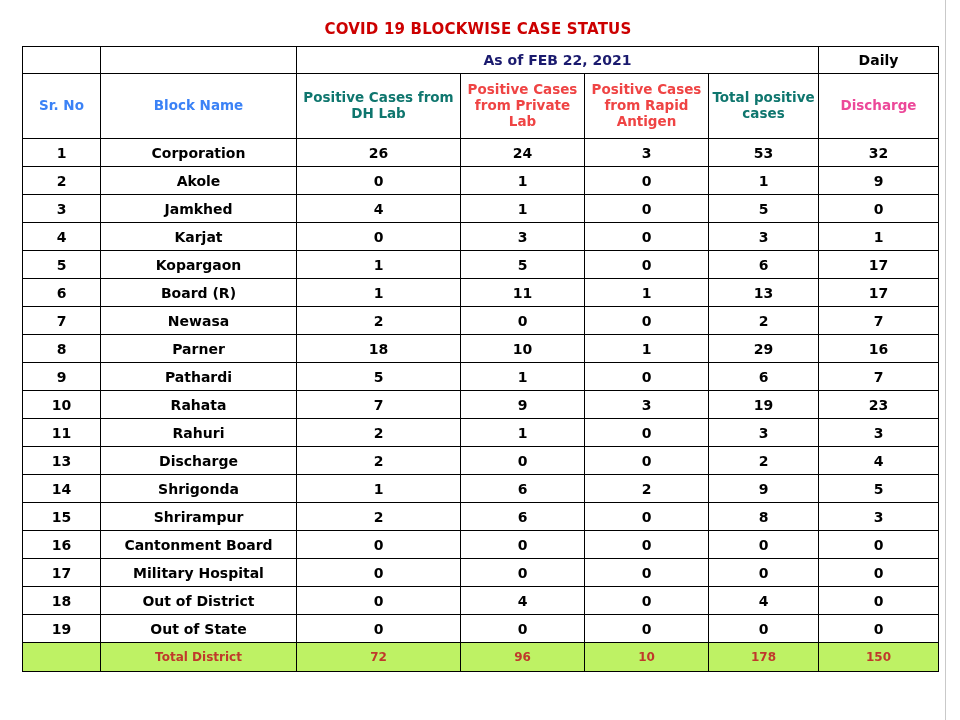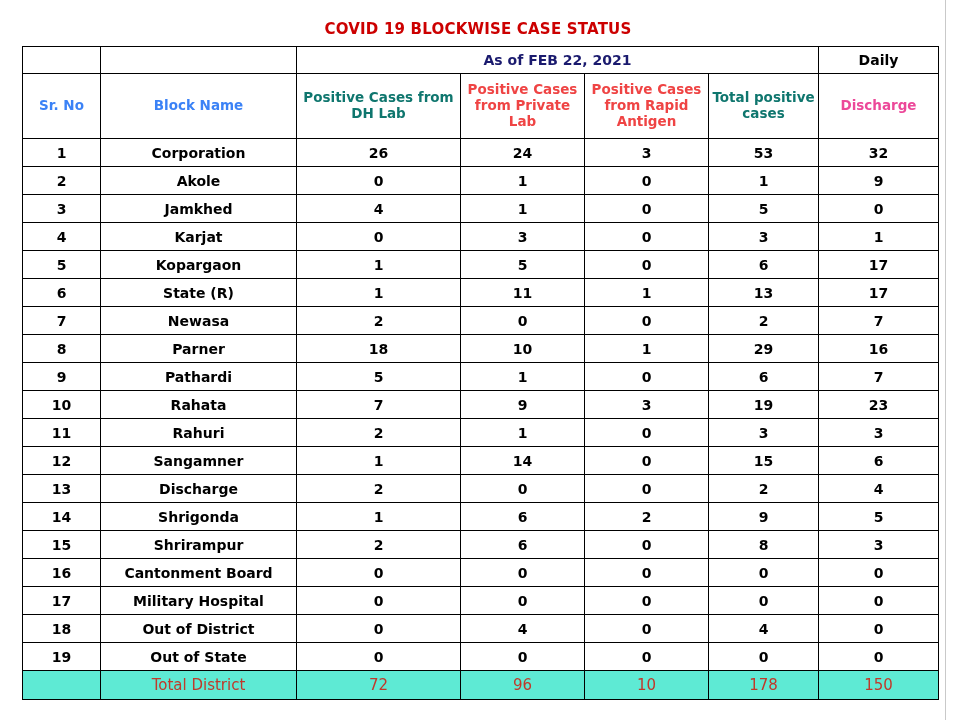--- a/index.html
+++ b/index.html
@@ -92,24 +92,24 @@
   tbody tr.data-row td {
     height: 27px;
     font-size: 14px;
     font-weight: bold;
     color: #000000;
   }
   td.sr-cell { color: #000000; font-weight: bold; font-size: 14px; }
   td.total-cell { color: #a03030; font-weight: bold; }
   tr.total-row td {
     height: 28px;
-    background: #5eead4;
+    background: #bef264;
     color: #c0392b;
-    font-weight: normal;
-    font-size: 15px;
+    font-weight: bold;
+    font-size: 12px;
   }
   tr.total-row td.block-cell {
     color: #c0392b;
   }
   .right-rule {
     position: absolute;
     top: 0;
     right: 14px;
     width: 1px;
     height: 720px;
@@ -189,21 +189,21 @@
           <td class="sr-cell">5</td>
           <td class="block-cell">Kopargaon</td>
           <td>1</td>
           <td>5</td>
           <td>0</td>
           <td class="total-cell">6</td>
           <td>17</td>
         </tr>
         <tr class="data-row">
           <td class="sr-cell">6</td>
-          <td class="block-cell">State (R)</td>
+          <td class="block-cell">Board (R)</td>
           <td>1</td>
           <td>11</td>
           <td>1</td>
           <td class="total-cell">13</td>
           <td>17</td>
         </tr>
         <tr class="data-row">
           <td class="sr-cell">7</td>
           <td class="block-cell">Newasa</td>
           <td>2</td>
@@ -240,29 +240,20 @@
           <td>23</td>
         </tr>
         <tr class="data-row">
           <td class="sr-cell">11</td>
           <td class="block-cell">Rahuri</td>
           <td>2</td>
           <td>1</td>
           <td>0</td>
           <td class="total-cell">3</td>
           <td>3</td>
-        </tr>
-        <tr class="data-row">
-          <td class="sr-cell">12</td>
-          <td class="block-cell">Sangamner</td>
-          <td>1</td>
-          <td>14</td>
-          <td>0</td>
-          <td class="total-cell">15</td>
-          <td>6</td>
         </tr>
         <tr class="data-row">
           <td class="sr-cell">13</td>
           <td class="block-cell">Discharge</td>
           <td>2</td>
           <td>0</td>
           <td>0</td>
           <td class="total-cell">2</td>
           <td>4</td>
         </tr>

